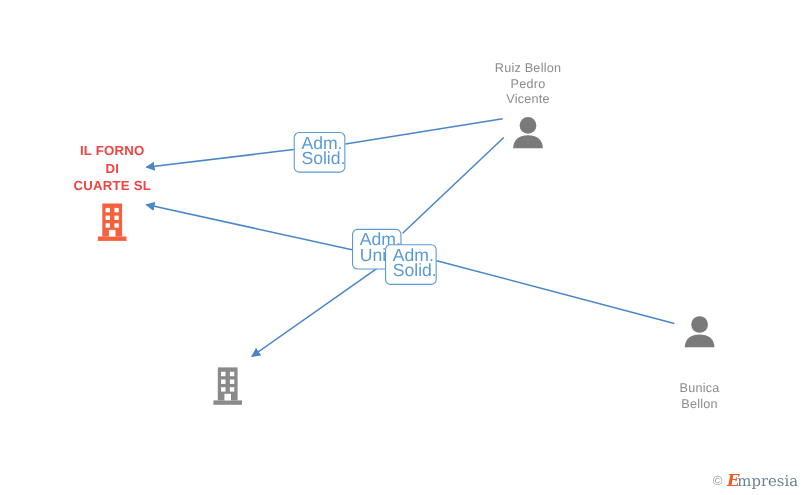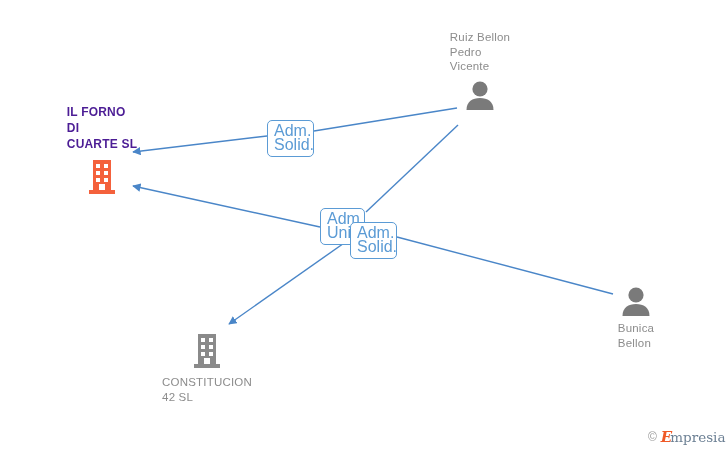--- a/index.html
+++ b/index.html
@@ -30,27 +30,28 @@
     position: absolute;
     display: flex;
     flex-direction: column;
     align-items: center;
     width: 160px;
   }
   .node-label {
     font-size: 11.5px;
     line-height: 14.5px;
     color: #8c8c8c;
-    text-align: left;
+    text-align: center;
     white-space: pre-line;
     letter-spacing: .2px;
+    margin-top: 25px;
   }
   .node-label.strong {
     font-weight: bold;
-    color: #4c1d95;
+    color: #ef4444;
     font-size: 12px;
     line-height: 16px;
   }
   .icon-wrap {
     display: block;
     line-height: 0;
   }
 
   
   #node-main       { left: 22px;  top: 104px; }
@@ -198,22 +199,20 @@
         <rect x="9" y="6" width="4" height="4" fill="#ffffff"></rect>
         <rect x="17" y="6" width="4" height="4" fill="#ffffff"></rect>
         <rect x="9" y="13" width="4" height="4" fill="#ffffff"></rect>
         <rect x="17" y="13" width="4" height="4" fill="#ffffff"></rect>
         <rect x="9" y="20" width="4" height="4" fill="#ffffff"></rect>
         <rect x="17" y="20" width="4" height="4" fill="#ffffff"></rect>
         <rect x="12" y="26" width="6" height="6" fill="#ffffff"></rect>
       </svg>
     </span>
     <div class="gap-bot"></div>
-    <div class="node-label">CONSTITUCION
-42 SL</div>
   </div>
 
   <div class="edge-label" id="label-adm-solid-1">Adm.
 Solid.</div>
 
   <div class="edge-label" id="label-adm-unic">Adm.
 Unic.</div>
 
   <div class="edge-label" id="label-adm-solid-2">Adm.
 Solid.</div>

